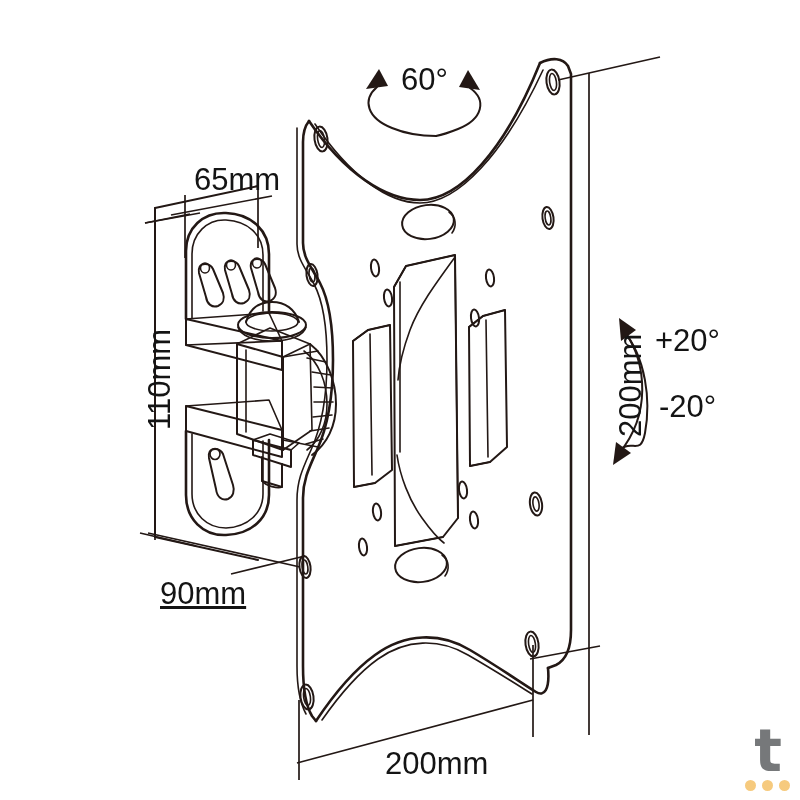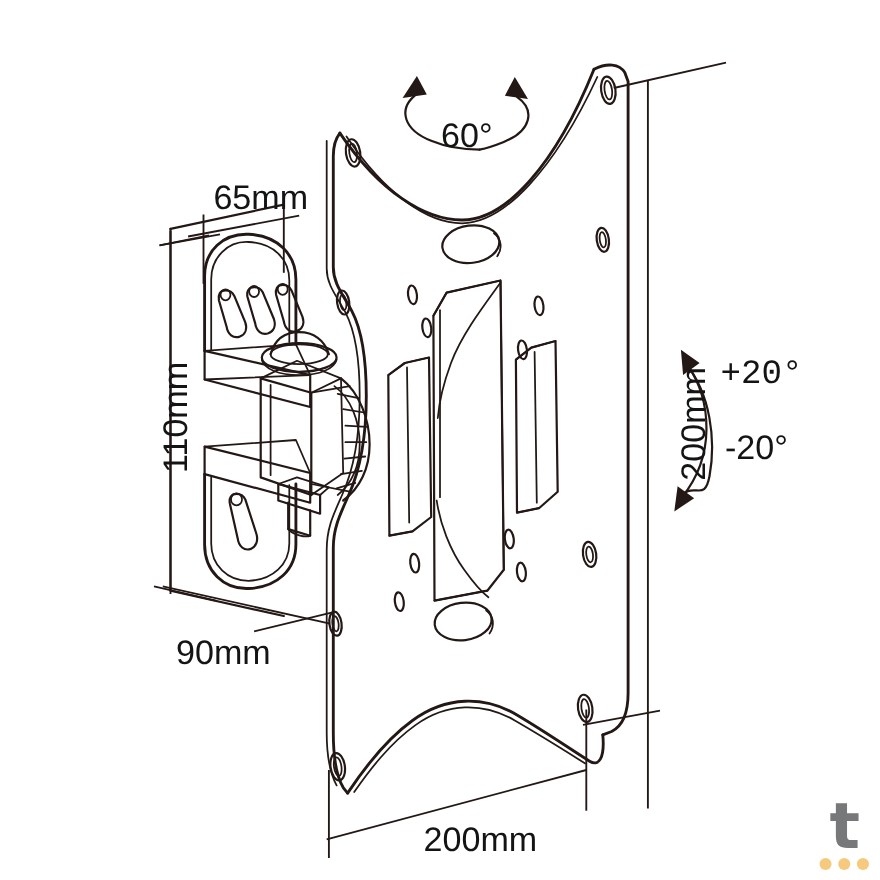--- a/index.html
+++ b/index.html
@@ -329,29 +329,29 @@
       <path class="ln2" d="M 624,330 C 648,365 650,415 620,452"></path>
       <path class="arw" d="M 619,318 L 621,341 L 636,330 Z"></path>
       <path class="arw" d="M 613,465 L 616,442 L 631,453 Z"></path>
     </g>
   </svg>
 
   <div class="lbl lbl-dim" style="left:146px; top:164px;margin-left:48px;">65mm</div>
 
   <div class="lbl lbl-dim rot90" style="left:144px; top:430px;">110mm</div>
 
-  <div class="lbl lbl-dim" style="left:160px; top:578px;">90mm</div>
+  <div class="lbl lbl-dim" style="left:160px; top:578px;text-decoration:underline;">90mm</div>
 
   <div class="lbl lbl-dim rot90" style="left:615px; top:437px;">200mm</div>
 
   <div class="lbl lbl-dim" style="left:385px; top:748px;">200mm</div>
 
-  <div class="lbl lbl-ang" style="left:401px; top:64px;margin-top:44px;">60°</div>
-
-  <div class="lbl lbl-ang" style="left:655px; top:325px;font-family:Liberation Mono, monospace;">+20°</div>
+  <div class="lbl lbl-ang" style="left:401px; top:64px;">60°</div>
+
+  <div class="lbl lbl-ang" style="left:655px; top:325px;">+20°</div>
 
   <div class="lbl lbl-ang" style="left:659px; top:391px;text-align:right;">-20°</div>
 
   <div id="watermark">
     <div id="wm-t">t</div>
     <span class="wm-dot d1"></span>
     <span class="wm-dot d2"></span>
     <span class="wm-dot d3"></span>
   </div>
 

